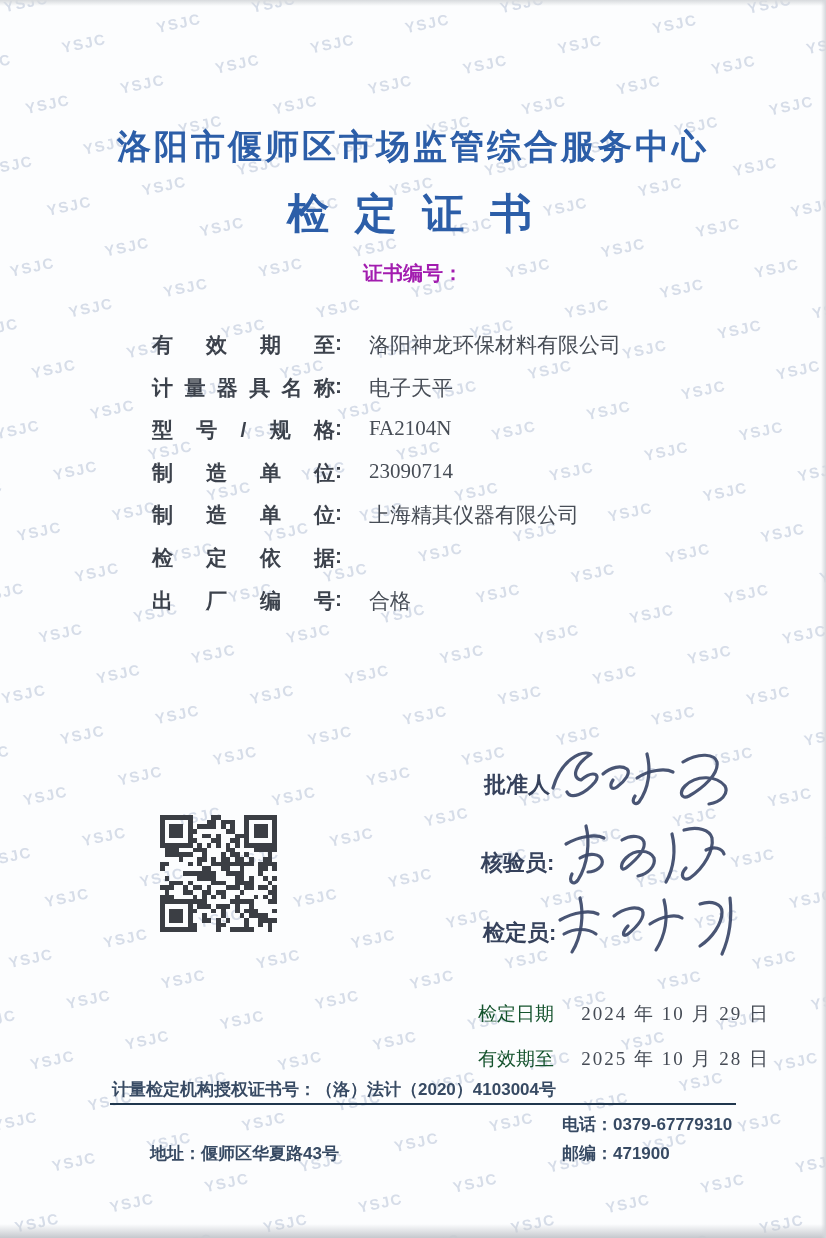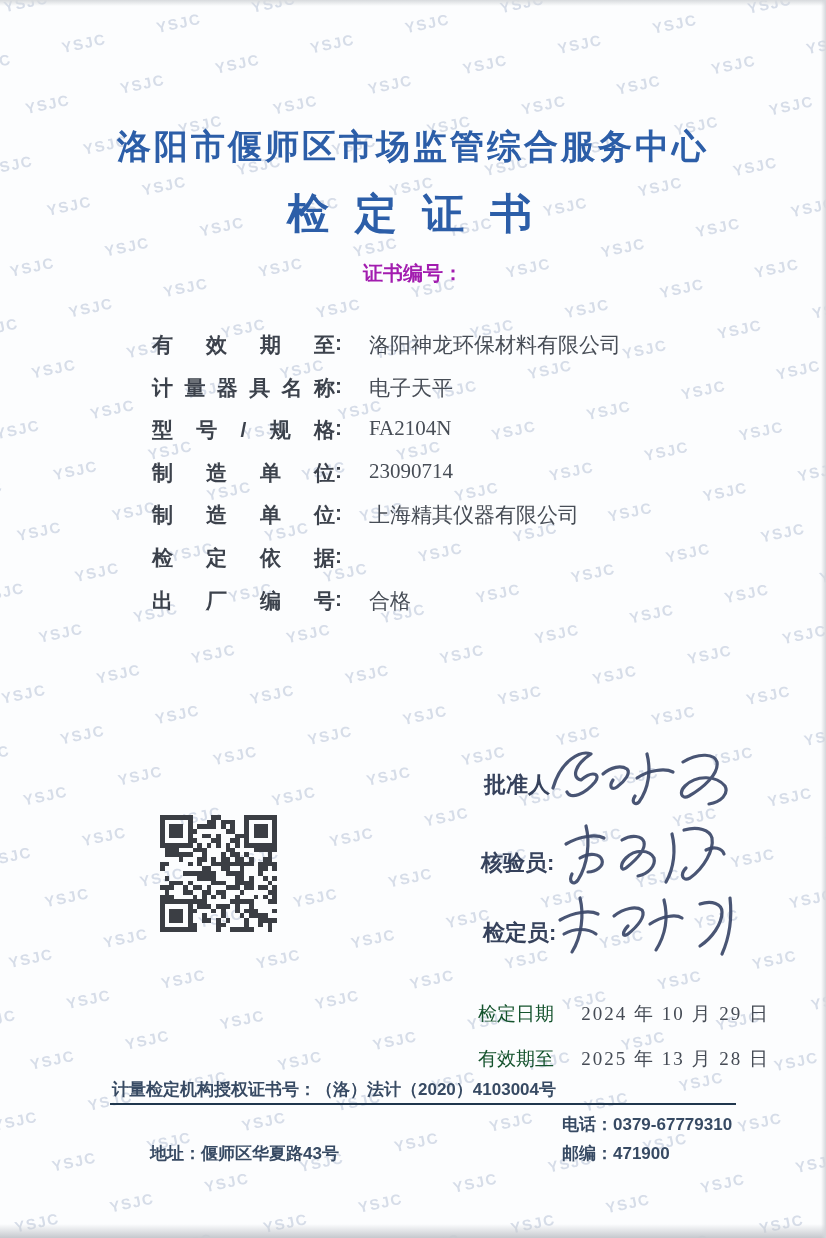--- a/index.html
+++ b/index.html
@@ -993,21 +993,21 @@
       <path d="M178 8 C180 26 178 46 170 64"></path>
     </svg>
   </div>
 
   <div class="date-row" style="left:478px;top:1001px;">
     <span class="dlabel">检定日期</span>
     <span class="dvalue">2024 年 10 月 29 日</span>
   </div>
   <div class="date-row" style="left:478px;top:1046px;">
     <span class="dlabel">有效期至</span>
-    <span class="dvalue">2025 年 13 月 28 日</span>
+    <span class="dvalue">2025 年 10 月 28 日</span>
   </div>
 
   <div class="foot-rule"></div>
   <span class="ft" style="left:112px;top:1078px;">计量检定机构授权证书号：（洛）法计（2020）4103004号</span>
   <span class="ft" style="left:562px;top:1113px;">电话：0379-67779310</span>
   <span class="ft" style="left:150px;top:1142px;">地址：偃师区华夏路43号</span>
   <span class="ft" style="left:562px;top:1142px;">邮编：471900</span>
 
 </div>
 

